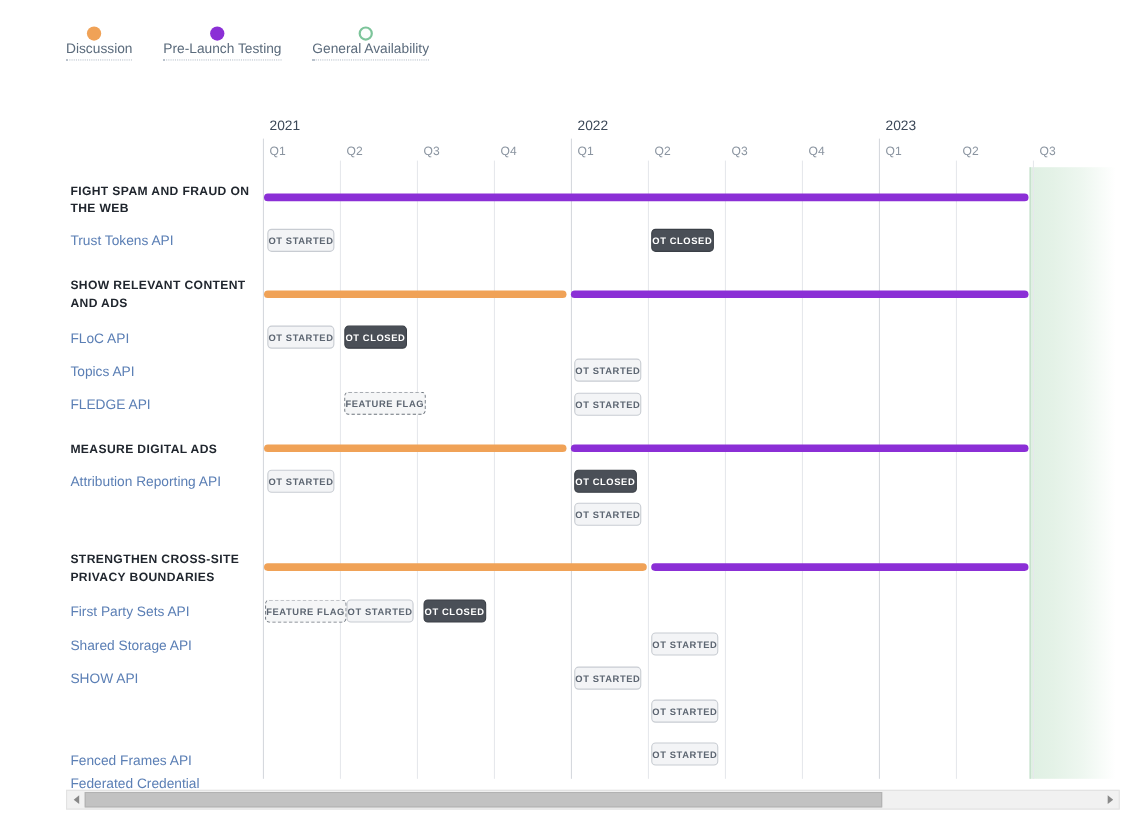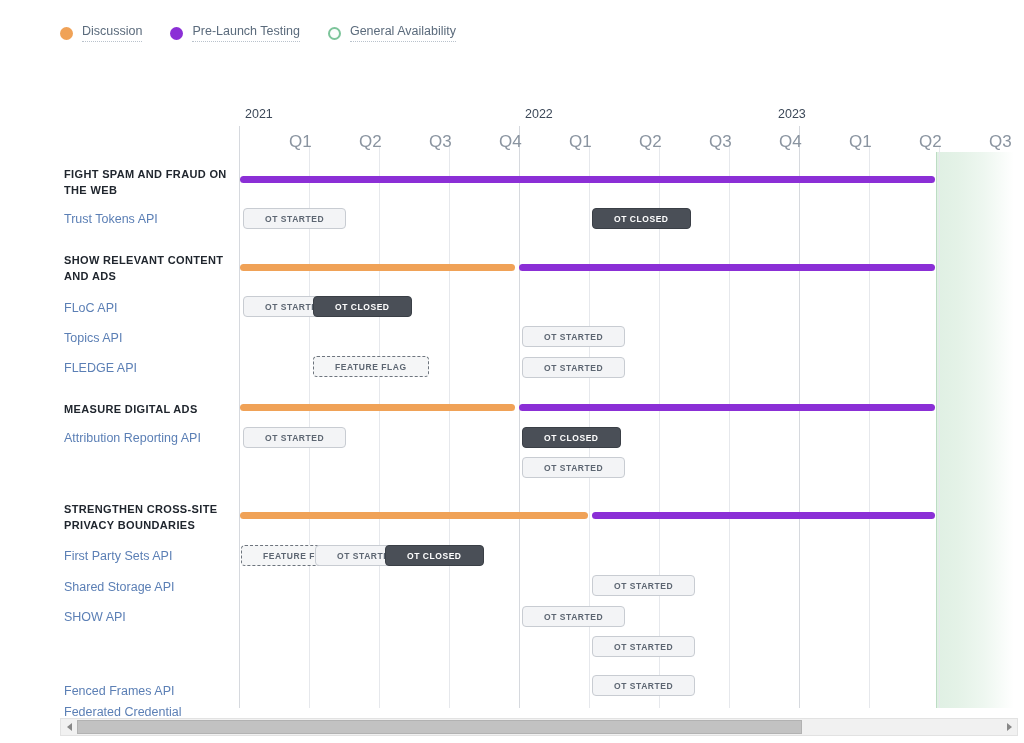--- a/index.html
+++ b/index.html
@@ -13,20 +13,21 @@
   #root { position: relative; width: 1024px; height: 743px; background: #fff; }
 
   
   #legend {
     position: absolute; left: 60px; top: 24px;
     display: flex; align-items: center; gap: 0px;
   }
   .legend-item {
     display: flex; align-items: center;
     margin-right: 28px;
+    flex-direction: column;
   }
   .legend-dot {
     width: 13px; height: 13px; border-radius: 50%;
     margin-right: 9px; flex: 0 0 auto;
   }
   .legend-label {
     font-size: 12.5px;
     color: #5b6b7c;
     border-bottom: 1px dotted #b9c2cc;
     padding-bottom: 2px;
@@ -40,25 +41,24 @@
   .year-label {
     position: absolute;
     font-size: 12.5px;
     color: #3c4858;
     font-weight: 400;
     top: 107px;
     white-space: nowrap;
   }
   .q-label {
     position: absolute;
-    font-size: 17px;
+    font-size: 11px;
     color: #8a94a0;
     top: 132px;
     white-space: nowrap;
-    margin-left: 44px;
   }
   .gridline {
     position: absolute;
     top: 146px;
     width: 1px;
     height: 562px;
     background: #e6e8ec;
   }
   .gridline.year {
     background: #d6d9de;
@@ -113,21 +113,21 @@
   
   .chip {
     position: absolute;
     height: 21px;
     display: flex; align-items: center; justify-content: center;
     font-size: 8.5px;
     letter-spacing: 0.55px;
     font-weight: bold;
     border-radius: 4px;
     white-space: nowrap;
-    padding: 0 21px;
+    padding: 0 0;
   }
   .chip.ot-started {
     background: #f3f4f6;
     border: 1px solid #c8ccd2;
     color: #5d6672;
   }
   .chip.ot-closed {
     background: #4a4f57;
     border: 1px solid #3a3f46;
     color: #ffffff;
@@ -195,21 +195,21 @@
         <div class="gridline" style="left: 589px;"></div>
         <div class="gridline" style="left: 659px;"></div>
         <div class="gridline" style="left: 729px;"></div>
         <div class="gridline year" style="left: 799px;"></div>
         <div class="gridline" style="left: 869px;"></div>
         <div class="gridline" style="left: 939px;"></div>
       </div>
     <div id="year-labels">
         <div class="year-label" style="left: 245px;">2021</div>
         <div class="year-label" style="left: 525px;">2022</div>
-        <div class="year-label" style="left: 778px;">2023</div>
+        <div class="year-label" style="left: 805px;">2023</div>
       </div>
     <div id="quarter-labels">
         <div class="q-label" style="left: 245px;">Q1</div>
         <div class="q-label" style="left: 315px;">Q2</div>
         <div class="q-label" style="left: 385px;">Q3</div>
         <div class="q-label" style="left: 455px;">Q4</div>
         <div class="q-label" style="left: 525px;">Q1</div>
         <div class="q-label" style="left: 595px;">Q2</div>
         <div class="q-label" style="left: 665px;">Q3</div>
         <div class="q-label" style="left: 735px;">Q4</div>

